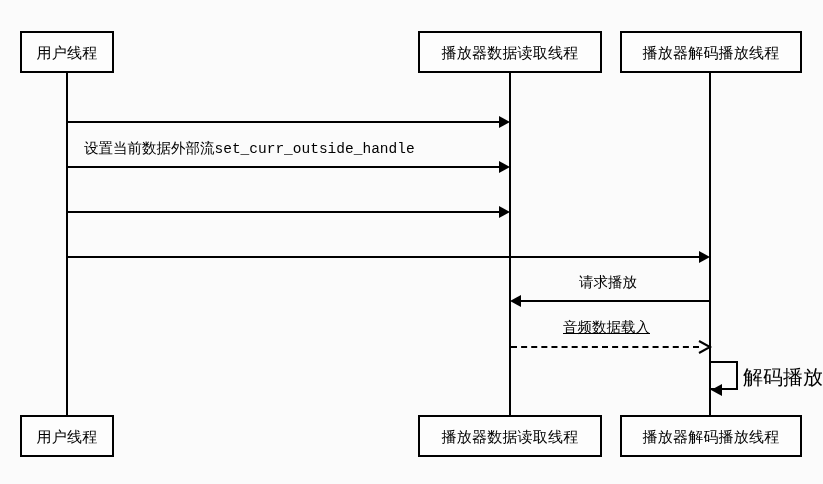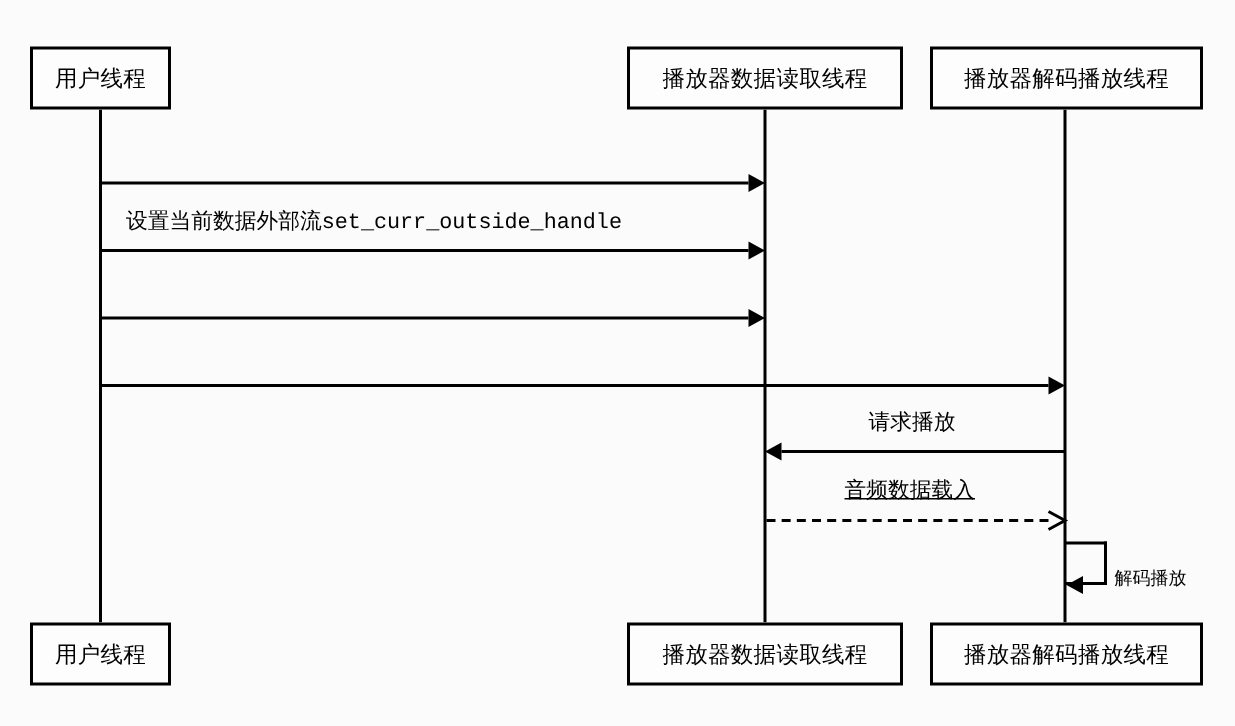--- a/index.html
+++ b/index.html
@@ -87,24 +87,23 @@
   .self-loop {
     position: absolute;
     box-sizing: border-box;
     border-top: 2px solid #000;
     border-right: 2px solid #000;
     border-bottom: 2px solid #000;
     border-left: none;
   }
   .self-label {
     position: absolute;
-    font-size: 12px;
+    font-size: 20px;
     line-height: 1;
     white-space: nowrap;
-    margin-top: 12px;
   }
 </style>
 </head>
 <body>
 
 <div id="diagram">
 
   <div class="lifeline-line" style="left:66px; top:73px; height:342px;"></div>
   <div class="lifeline-line" style="left:509px; top:73px; height:342px;"></div>
   <div class="lifeline-line" style="left:709px; top:73px; height:342px;"></div>

